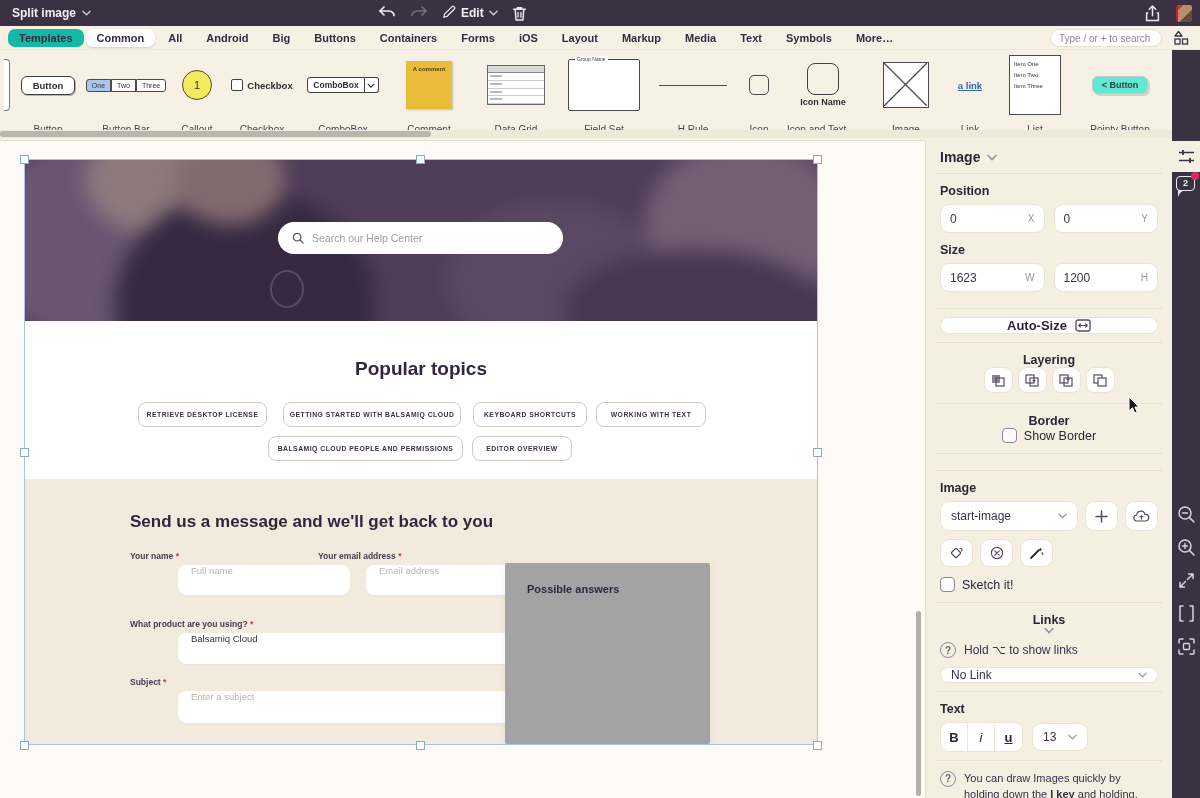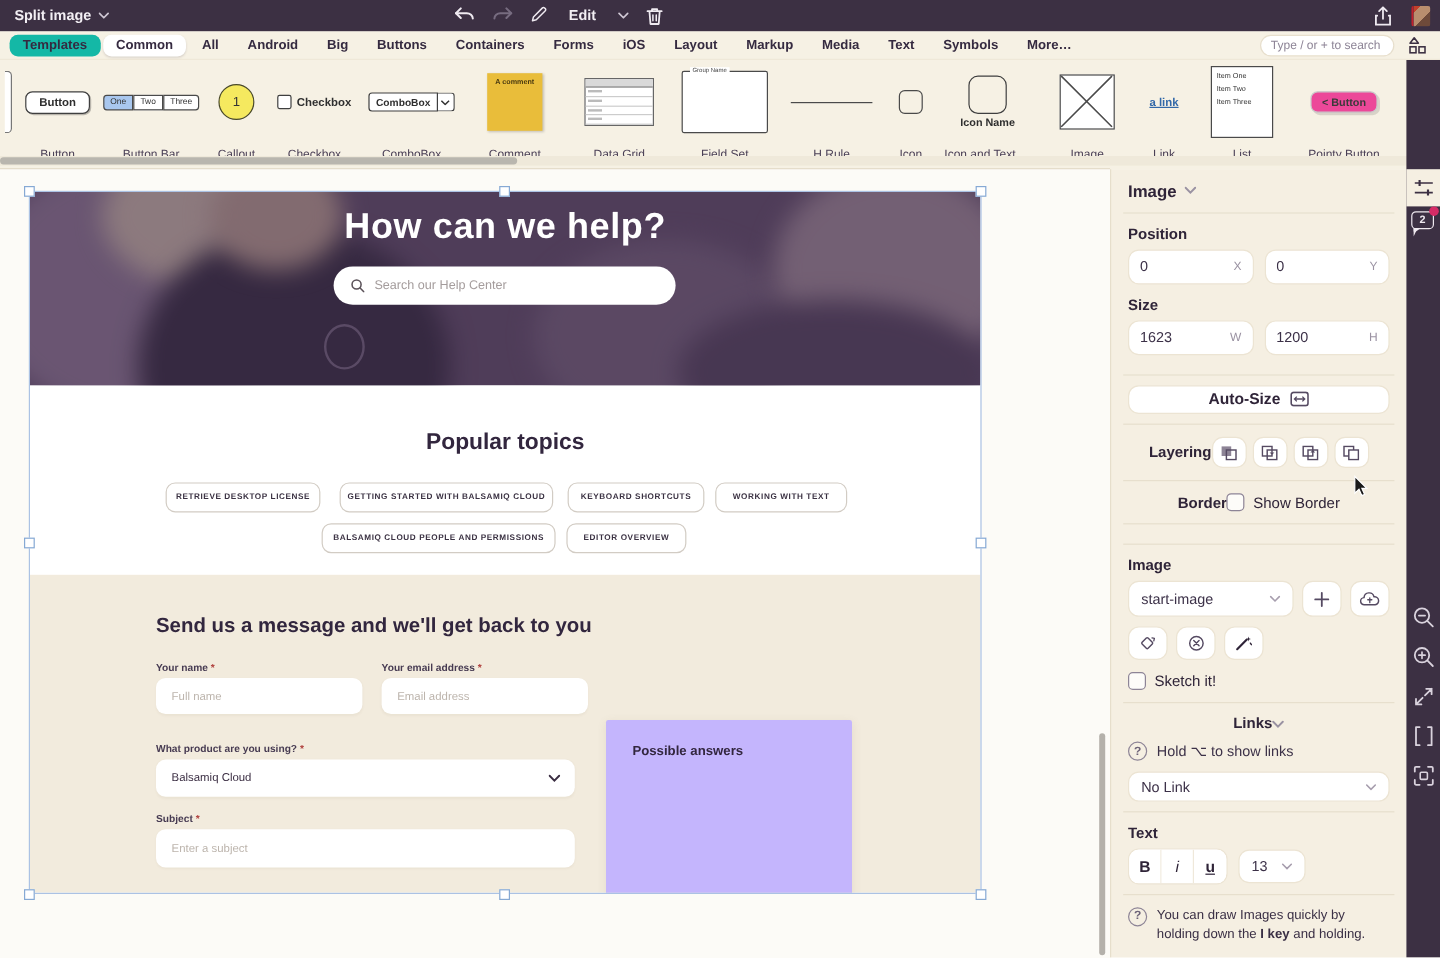--- a/index.html
+++ b/index.html
@@ -6,21 +6,21 @@
   html,body { width:1200px; height:798px; overflow:hidden; }
   body { font-family:"Liberation Sans", sans-serif; background:#fcfbf7; position:relative; color:#352a40; }
   svg { display:block; }
 
   
   .topbar { position:absolute; left:0; top:0; width:1200px; height:26px; background:#3c3043; display:flex; align-items:center; color:#f3eff4; z-index:30; }
   .proj { display:flex; align-items:center; gap:6px; margin-left:12px; font-size:12px; font-weight:bold; cursor:default; }
   .topbar .mid { position:absolute; left:378px; top:0; height:26px; display:flex; align-items:center; gap:14px; }
   .tb-ic { width:18px; height:16px; color:#efeaf1; }
   .dim { color:#776c80; }
-  .edit-group { display:flex; align-items:center; gap:18px; font-size:12px; font-weight:bold; }
+  .edit-group { display:flex; align-items:center; gap:5px; font-size:12px; font-weight:bold; }
   .topbar .right { position:absolute; right:8px; top:0; height:26px; display:flex; align-items:center; gap:16px; }
   .avatar { width:16px; height:17px; border-radius:2px; background:linear-gradient(135deg,#c2402a 0 18%, #b98e6e 18% 60%, #6e4a3a 60%); border-left:2px solid #c2202c; }
 
   
   .tabbar { position:absolute; left:0; top:26px; width:1200px; height:24px; background:#f6f1e4; display:flex; align-items:center; gap:2px; padding-left:8px; border-bottom:1px solid #efe8d8; z-index:29; }
   .tab { font-size:11px; font-weight:bold; color:#352a40; padding:3px 11px; border-radius:7px; white-space:nowrap; cursor:pointer; }
   .tab.templates { background:#14b8a6; }
   .tab.active { background:#ffffff; box-shadow:0 1px 2px rgba(60,48,67,.18); }
   .tab-search { position:absolute; right:38px; top:3px; width:112px; height:18px; background:#fff; border:1px solid #e7dfcd; border-radius:9px; font-size:10px; color:#7a7184; padding:0 8px; font-family:"Liberation Sans",sans-serif; }
   .tab-search::placeholder { color:#8d8496; }
@@ -51,21 +51,21 @@
   .t-fieldset { width:72px; height:52px; border:1.5px solid #4a4a4a; background:#fff; position:relative; border-radius:2px; }
   .t-fieldset em { position:absolute; top:-4px; left:6px; background:#fff; font-size:5px; font-style:normal; color:#444; padding:0 2px; }
   .t-hrule { width:68px; height:0; border-top:1.5px solid #4a4a4a; }
   .t-icon { width:20px; height:20px; border:1.5px solid #4a4a4a; border-radius:5px; background:transparent; }
   .t-icontext { display:flex; flex-direction:column; align-items:center; gap:2px; }
   .t-icontext i { width:32px; height:32px; border:1.5px solid #3f3f3f; border-radius:8px; }
   .t-icontext em { font-style:normal; font-size:9px; font-weight:bold; color:#2f2f2f; }
   .t-image { width:46px; height:46px; border:1.5px solid #4a4a4a; background:#fff; position:relative; }
   .t-link { font-size:9.5px; font-weight:bold; color:#3268a8; text-decoration:underline; }
   .t-list { width:52px; height:60px; border:1.5px solid #4a4a4a; background:#fff; padding:3px 4px; font-size:6px; color:#333; line-height:1.8; }
-  .t-pointy { background:#ec4899; border:1px solid #c9c9c9; border-radius:6px; padding:3px 9px; font-size:9px; font-weight:bold; color:#3a3a3a; box-shadow:2px 2px 0 rgba(0,0,0,.12); }
+  .t-pointy { background:#5eead4; border:1px solid #c9c9c9; border-radius:6px; padding:3px 9px; font-size:9px; font-weight:bold; color:#3a3a3a; box-shadow:2px 2px 0 rgba(0,0,0,.12); }
   .t-radio { display:flex; align-items:center; gap:4px; font-size:9.5px; font-weight:bold; color:#2f2f2f; }
   .t-radio i { width:12px; height:12px; border:1.5px solid #3f3f3f; border-radius:50%; background:#fff; }
   .t-sliver { width:6px; height:52px; border:1.5px solid #777; border-left:none; border-radius:0 4px 4px 0; background:#fff; }
 
   .hscroll-track { position:absolute; left:0; top:130px; width:1200px; height:8px; background:#efe9da; z-index:11; }
   .hscroll { position:absolute; left:0; top:131px; width:431px; height:6px; border-radius:3px; background:#b9b6ae; z-index:12; cursor:pointer; }
   .palette-sep { position:absolute; left:0; top:140px; width:925px; height:1px; background:#e5ddcb; z-index:11; }
 
   
   .canvas { position:absolute; left:0; top:141px; width:925px; height:657px; background:#fcfbf7; overflow:hidden; }
@@ -84,39 +84,39 @@
   .hero-search .ph { font-size:10.5px; color:#a49c9c; }
   .smiley { position:absolute; left:245px; top:110px; width:34px; height:38px; border:2px solid rgba(190,170,200,.45); border-radius:50%; }
 
   .topics-title { position:absolute; left:0; top:198px; width:792px; text-align:center; font-size:19px; font-weight:bold; color:#32263e; }
   .topic-btn { position:absolute; height:25px; background:#fff; border:1px solid #d2ccc4; border-radius:8px; font-size:6.8px; font-weight:bold; letter-spacing:.5px; color:#3a3142; display:flex; align-items:center; justify-content:center; text-align:center; }
 
   .form-sec { position:absolute; left:0; top:319px; width:792px; height:265px; background:#f2ebdd; }
   .form-heading { position:absolute; left:105px; top:33px; font-size:17px; font-weight:bold; color:#32263e; }
   .f-label { position:absolute; font-size:8.5px; font-weight:bold; color:#473b52; }
   .f-label .req { color:#b0413e; }
-  .f-input { position:absolute; background:#fff; border-radius:8px; display:flex; align-items:center; padding:0 13px; font-size:9.5px; color:#bcb4ac; box-shadow:0 1px 2px rgba(120,100,70,.06); }
+  .f-input { position:absolute; background:#fff; border-radius:8px; display:flex; align-items:flex-start; padding:0 13px; font-size:9.5px; color:#bcb4ac; box-shadow:0 1px 2px rgba(120,100,70,.06);margin-left:48px; }
   .f-input.filled { color:#3a2d42; }
   .f-input .chev { position:absolute; right:12px; top:50%; margin-top:-4px; color:#3a2d42; }
-  .answers-card { position:absolute; left:480px; top:84px; width:205px; height:181px; background:#c4b5fd; box-shadow:0 2px 8px rgba(120,100,70,.10); border-radius:2px; padding:20px 22px;margin-top:37px; }
+  .answers-card { position:absolute; left:480px; top:84px; width:205px; height:181px; background:#a3a3a3; box-shadow:0 2px 8px rgba(120,100,70,.10); border-radius:2px; padding:20px 22px; }
   .answers-card h4 { font-size:11px; font-weight:bold; color:#32263e; margin-bottom:9px; }
   .answers-card p { font-size:9px; color:#4f4458; line-height:1.55; width:150px; }
 
   
   .panel { position:absolute; left:925px; top:141px; width:247px; height:657px; background:#f5efe2; border-left:1px solid #e6decb; display:flex; flex-direction:column; padding:8px 14px 10px 14px; z-index:15; }
   .p-header { display:flex; align-items:center; gap:7px; font-size:14px; font-weight:bold; color:#2f2438; height:24px; }
   .sep { height:1px; background:#e7dfcd; margin:8px -4px; flex:none; }
   .p-label { font-size:12.5px; font-weight:bold; color:#2f2438; margin:2px 0 6px; }
   .fieldrow { display:flex; gap:9px; margin-bottom:8px; }
   .nfield { flex:1; height:29px; background:#fff; border:1px solid #ece4d3; border-radius:9px; display:flex; align-items:center; padding:0 9px; }
   .nfield input { border:none; outline:none; width:100%; font-size:12px; color:#3c3148; background:transparent; font-family:"Liberation Sans",sans-serif; }
   .nfield .suffix { font-size:10px; color:#9a92a2; margin-left:4px; }
   .wbtn { background:#fff; border:1px solid #ece4d3; border-radius:9px; display:flex; align-items:center; justify-content:center; cursor:pointer; color:#554a62; }
   .autosize { height:30px; width:100%; gap:8px; font-size:13px; font-weight:bold; color:#2f2438; }
-  .prow { display:flex; align-items:center; justify-content:center; margin:2px 0; }
+  .prow { display:flex; align-items:center; justify-content:flex-end; margin:2px 0;flex-direction:column; }
   .icbtn-group { display:flex; gap:5px; }
   .icbtn { width:29px; height:26px; }
   .chk-row { display:flex; align-items:center; gap:7px; cursor:pointer; }
   .chk { width:15px; height:15px; border:1.5px solid #8d8496; border-radius:4px; background:#fdfcf9; }
   .chk-label { font-size:12.5px; color:#2f2438; }
   .select { height:30px; background:#fff; border:1px solid #ece4d3; border-radius:9px; display:flex; align-items:center; justify-content:space-between; padding:0 10px; font-size:12px; color:#3c3148; cursor:pointer; }
   .select .chv { color:#a79eae; }
   .img-row { display:flex; gap:7px; margin-bottom:8px; }
   .img-row .select { flex:1; }
   .sqbtn { width:33px; height:30px; flex:none; }
@@ -372,21 +372,20 @@
     <div class="hero">
       <div class="blob" style="left:-40px;top:-30px;width:260px;height:220px;background:#8a7490;"></div>
       <div class="blob" style="left:60px;top:-40px;width:180px;height:120px;background:#c9b6a6;"></div>
       <div class="blob" style="left:90px;top:30px;width:260px;height:230px;background:#2c2337;"></div>
       <div class="blob" style="left:150px;top:-25px;width:110px;height:90px;background:#b79b8c;"></div>
       <div class="blob" style="left:420px;top:40px;width:220px;height:160px;background:#6f5c76;"></div>
       <div class="blob" style="left:620px;top:-20px;width:200px;height:170px;background:#9c8794;"></div>
       <div class="blob" style="left:540px;top:90px;width:260px;height:120px;background:#4c3c56;"></div>
       <div class="smiley"></div>
       <div class="hero-overlay"></div>
-      <div class="hero-title">How can we help?</div>
       <div class="hero-search">
         <svg width="12" height="12" viewBox="0 0 14 14">
             <circle cx="6" cy="6" r="4.4" fill="none" stroke="#5a5158" stroke-width="1.5"></circle>
             <path d="M9.4 9.4L13 13" stroke="#5a5158" stroke-width="1.5" stroke-linecap="round"></path>
           </svg>
         <span class="ph">Search our Help Center</span>
       </div>
     </div>
 
     <div class="topics-title">Popular topics</div>

